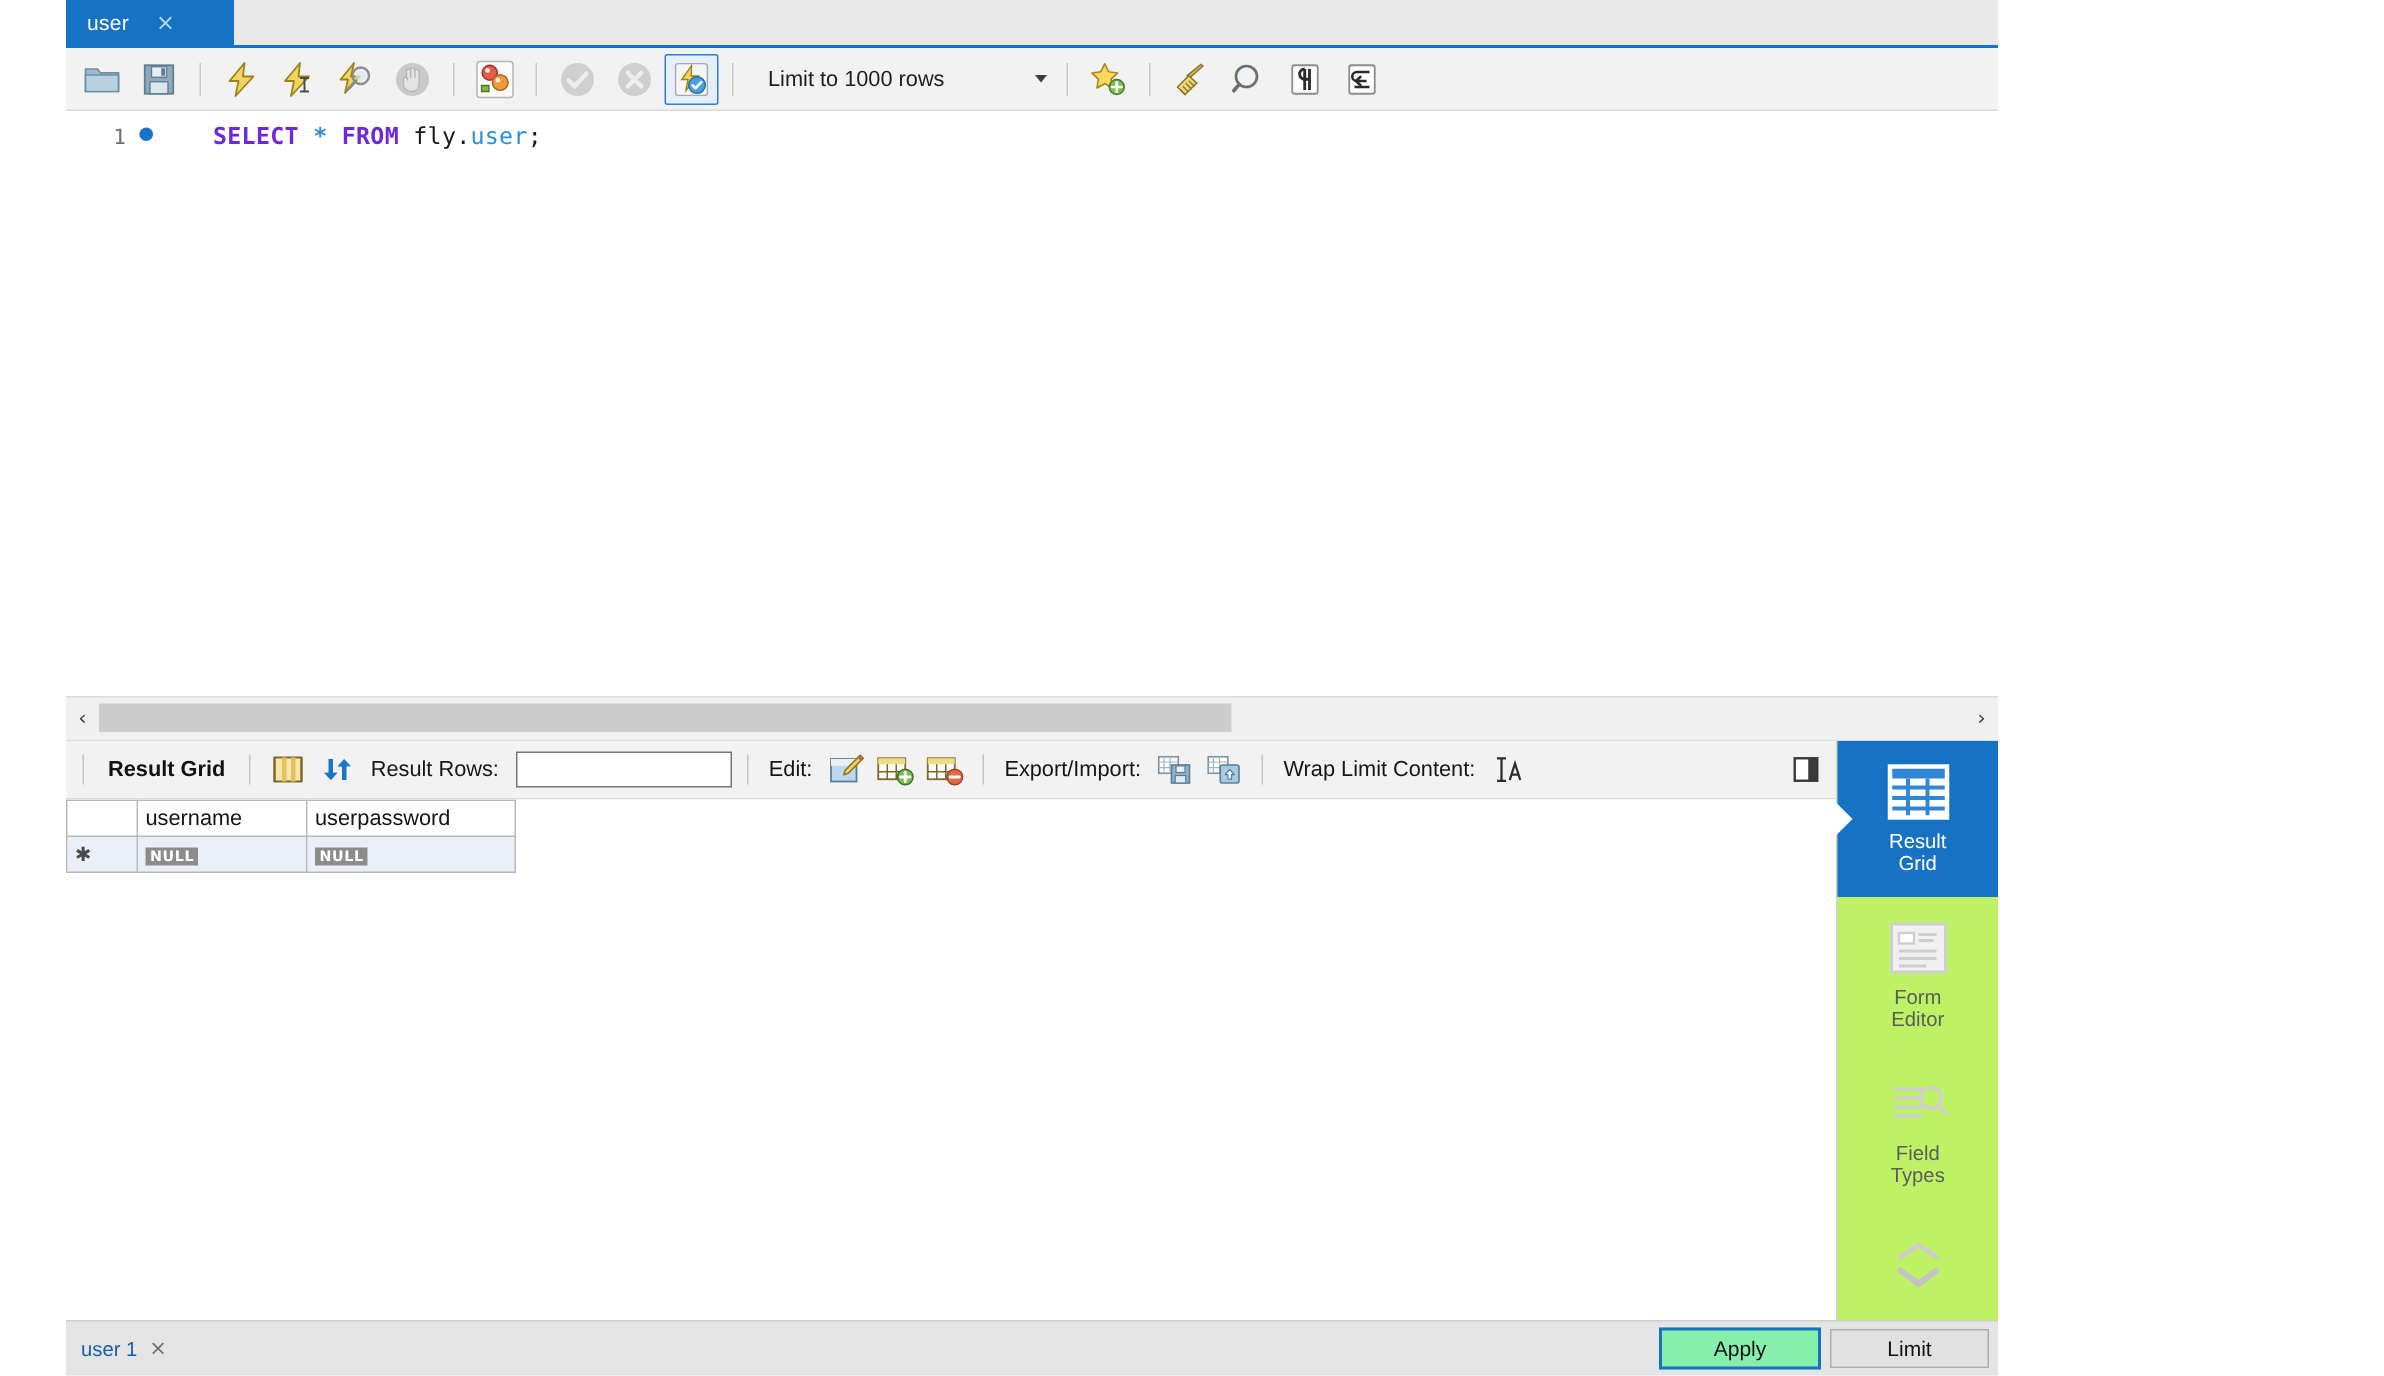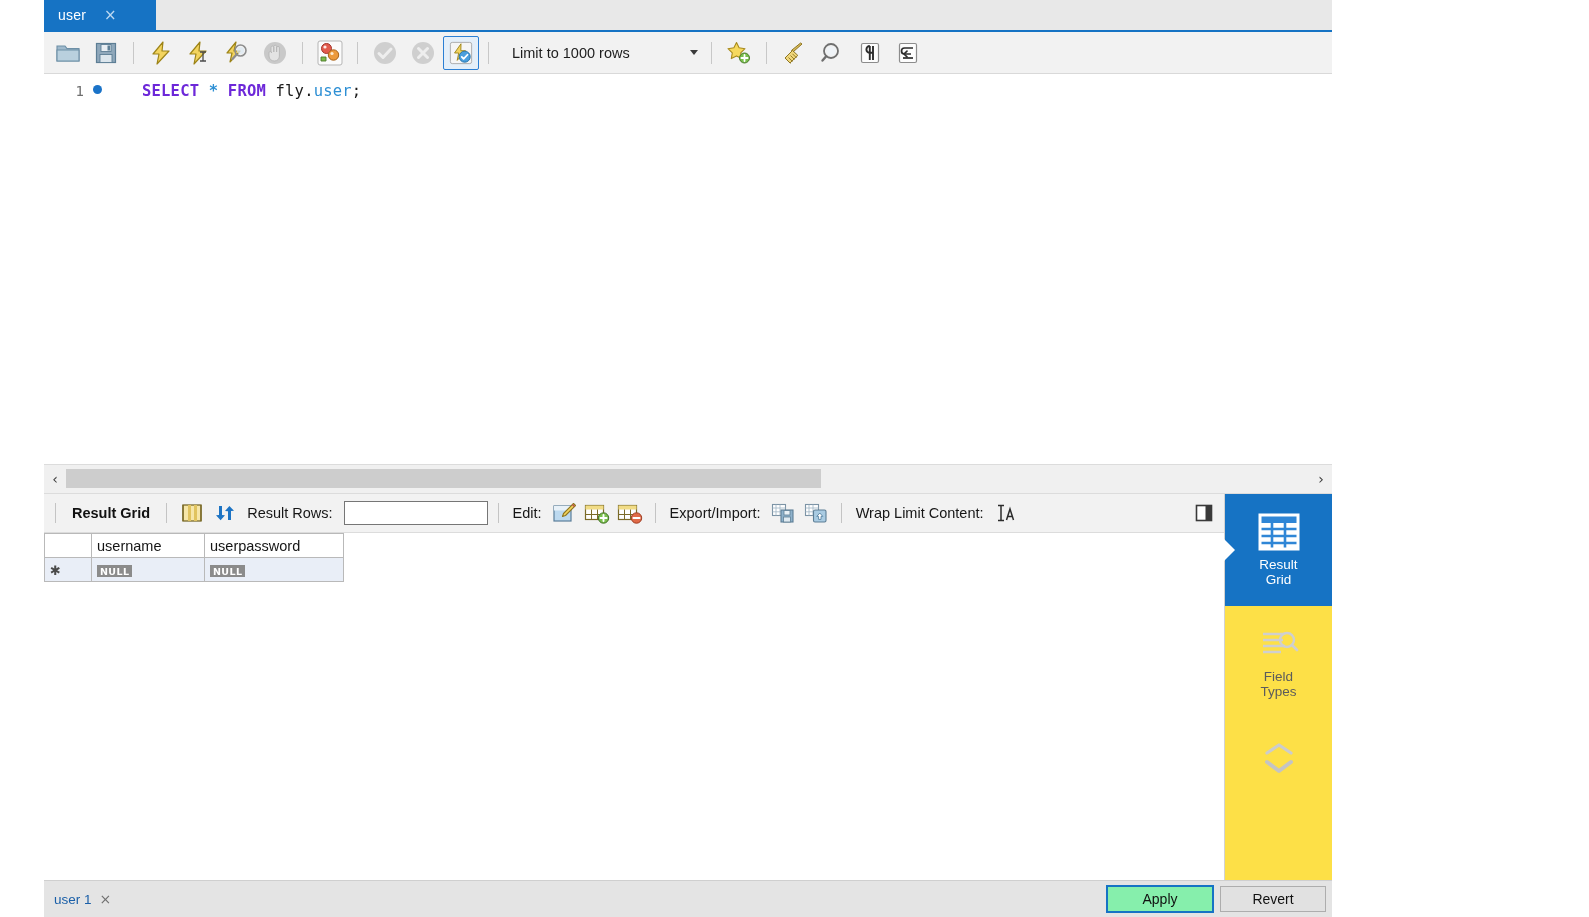--- a/index.html
+++ b/index.html
@@ -295,21 +295,21 @@
   .star-marker {
     font-size: 13px;
     color: #4a4a4a;
     line-height: 1;
     font-family: "DejaVu Sans", sans-serif;
   }
 
   
   .rsidebar {
     width: 107px;
-    background: #fde047;
+    background: #bef264;
     border-left: 1px solid #d2d2d2;
     display: flex;
     flex-direction: column;
     align-items: stretch;
     flex: 0 0 auto;
   }
   .rs-item {
     height: 112px;
     display: flex;
     flex-direction: column;
@@ -737,20 +737,31 @@
             <rect x="2" y="2" width="38" height="34" fill="#ffffff" stroke="#ffffff" stroke-width="2"></rect>
             <rect x="2" y="2" width="38" height="8" fill="#2f86d6"></rect>
             <path d="M2 16h38M2 23h38M2 30h38M14 10v26M27 10v26" stroke="#2f86d6" stroke-width="2.6"></path>
             <rect x="2" y="2" width="38" height="34" fill="none" stroke="#ffffff" stroke-width="3"></rect>
           </svg>
         </span>
         <span class="rs-label">Result
 Grid</span>
       </div>
 
+      <div class="rs-item">
+        <span>
+          <svg width="42" height="38" viewBox="0 0 42 38">
+            <rect x="3" y="3" width="36" height="32" fill="#f0f0f0" stroke="#cfcfcf" stroke-width="2"></rect>
+            <rect x="8" y="9" width="10" height="7" fill="#ffffff" stroke="#cfcfcf" stroke-width="1.6"></rect>
+            <path d="M21 10h12M21 14h10M8 21h25M8 26h25M8 31h18" stroke="#cfcfcf" stroke-width="2"></path>
+          </svg>
+        </span>
+        <span class="rs-label">Form
+Editor</span>
+      </div>
 
       <div class="rs-item">
         <span>
           <svg width="42" height="38" viewBox="0 0 42 38">
             <path d="M5 9h20M5 15h20M5 21h22M5 27h18" stroke="#cfcfcf" stroke-width="2.4"></path>
             <circle cx="29" cy="15" r="7" fill="none" stroke="#cfcfcf" stroke-width="2.4"></circle>
             <path d="M34 20l5 5" stroke="#cfcfcf" stroke-width="2.8" stroke-linecap="round"></path>
           </svg>
         </span>
         <span class="rs-label">Field
@@ -772,16 +783,16 @@
     </div>
   </div>
 
   <div class="footer">
     <div class="foot-tab">
       <span>user 1</span>
       <span class="foot-tab-close">×</span>
     </div>
     <div class="foot-spacer"></div>
     <div class="btn primary">Apply</div>
-    <div class="btn">Revert</div>
+    <div class="btn">Limit</div>
   </div>
 
 </div>
 
 </body></html>

